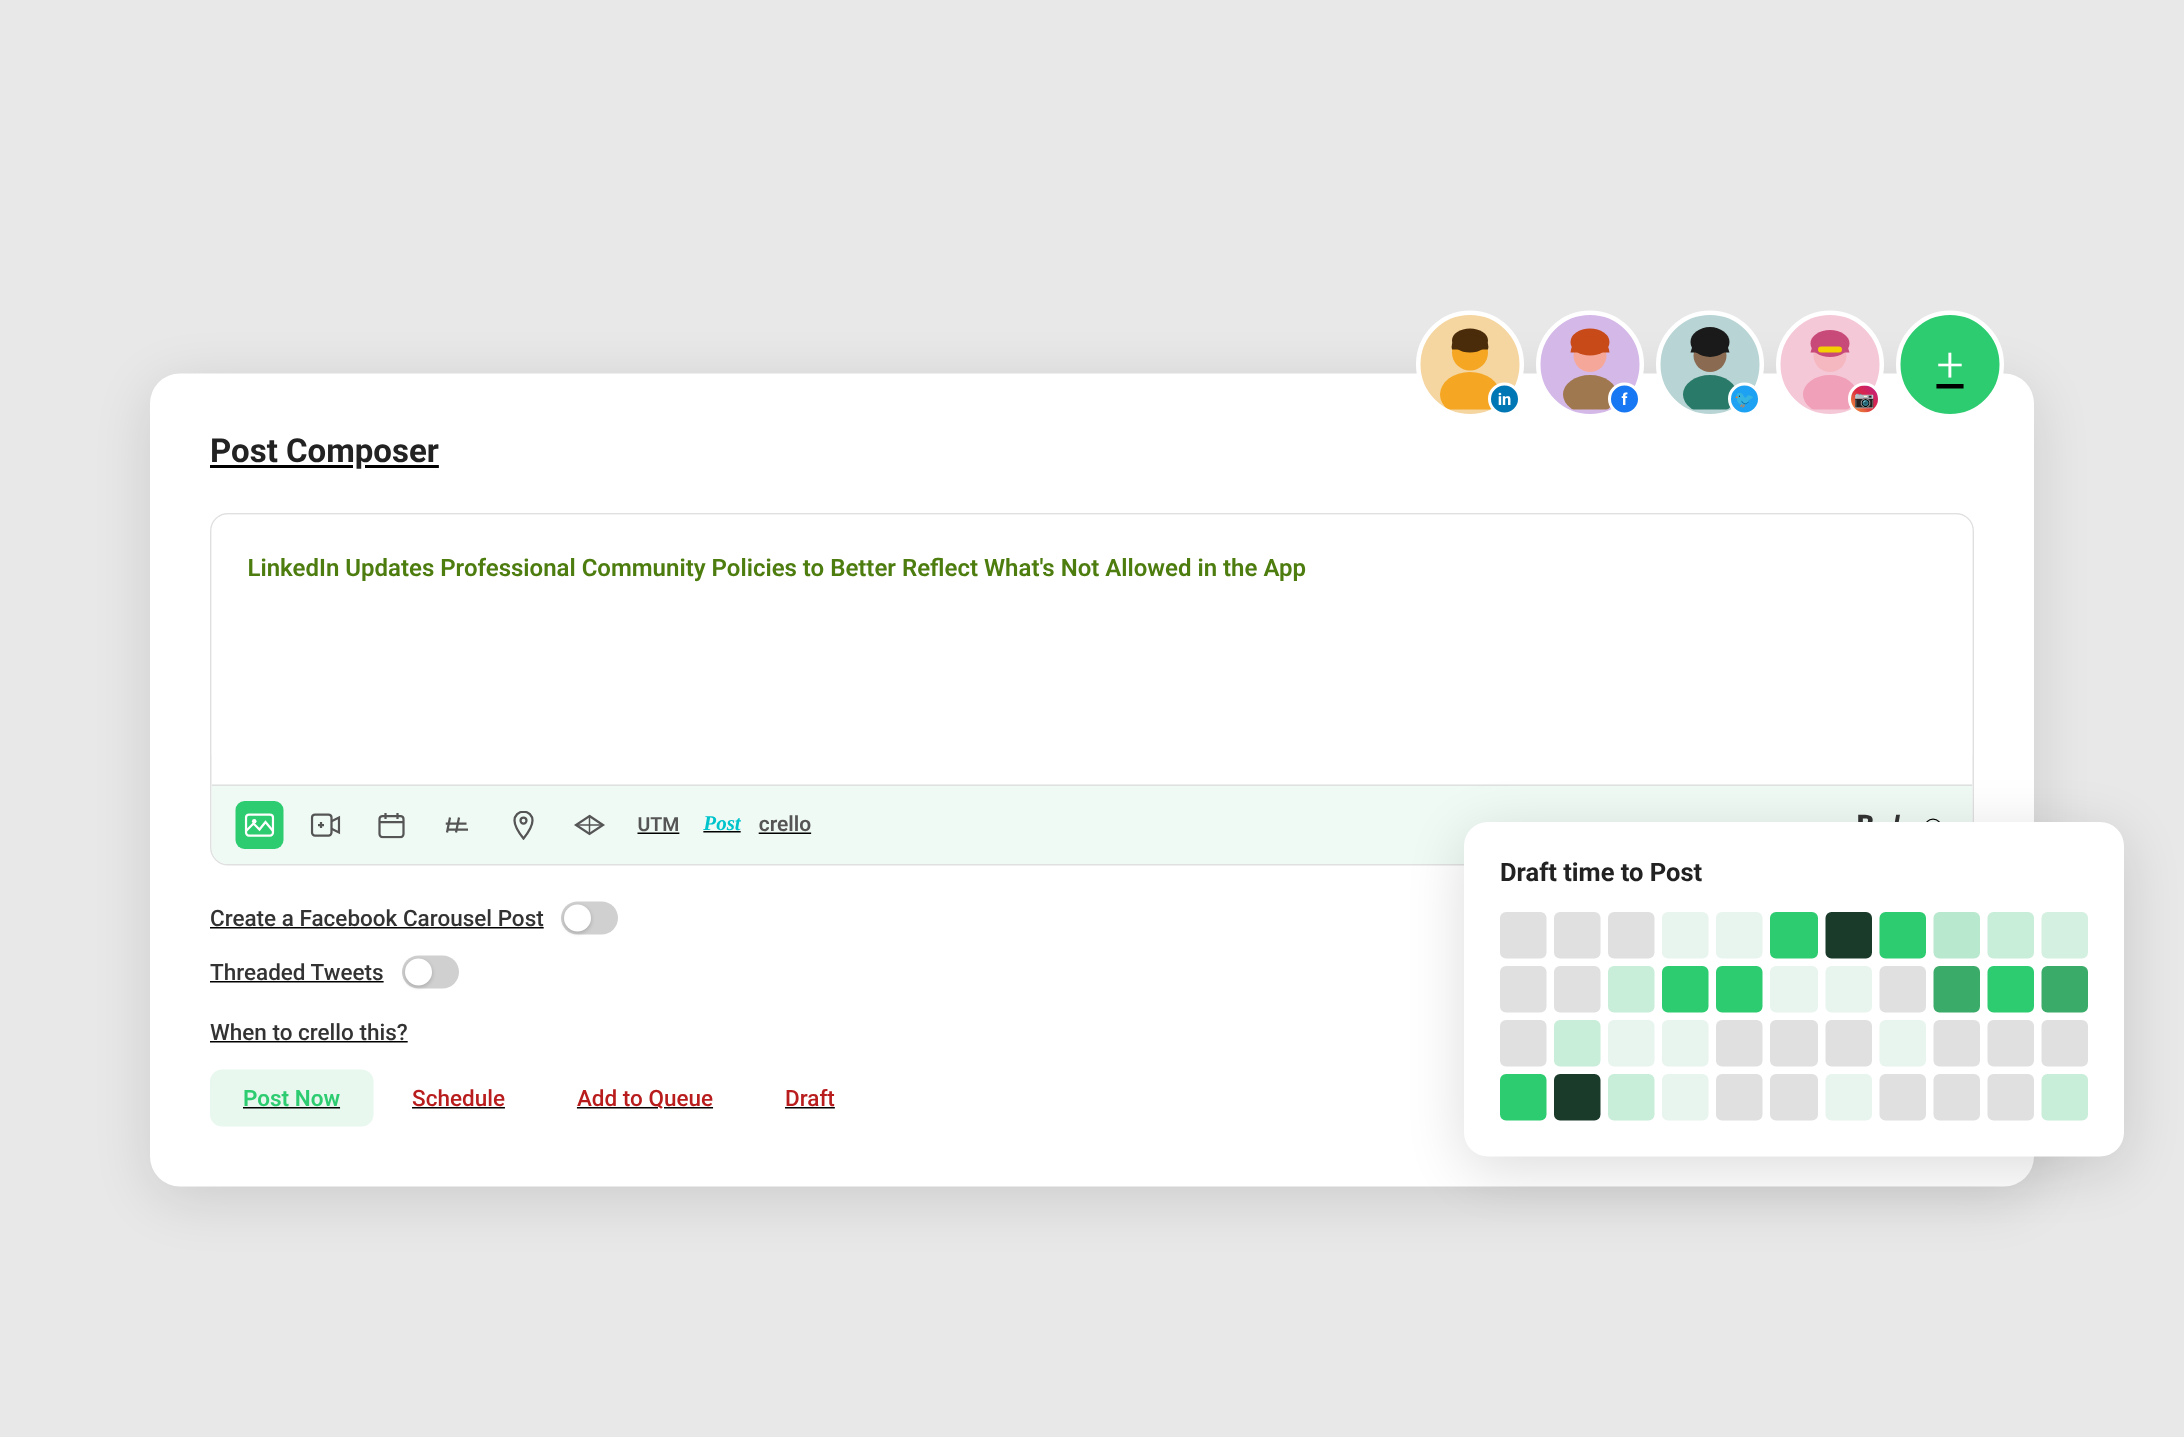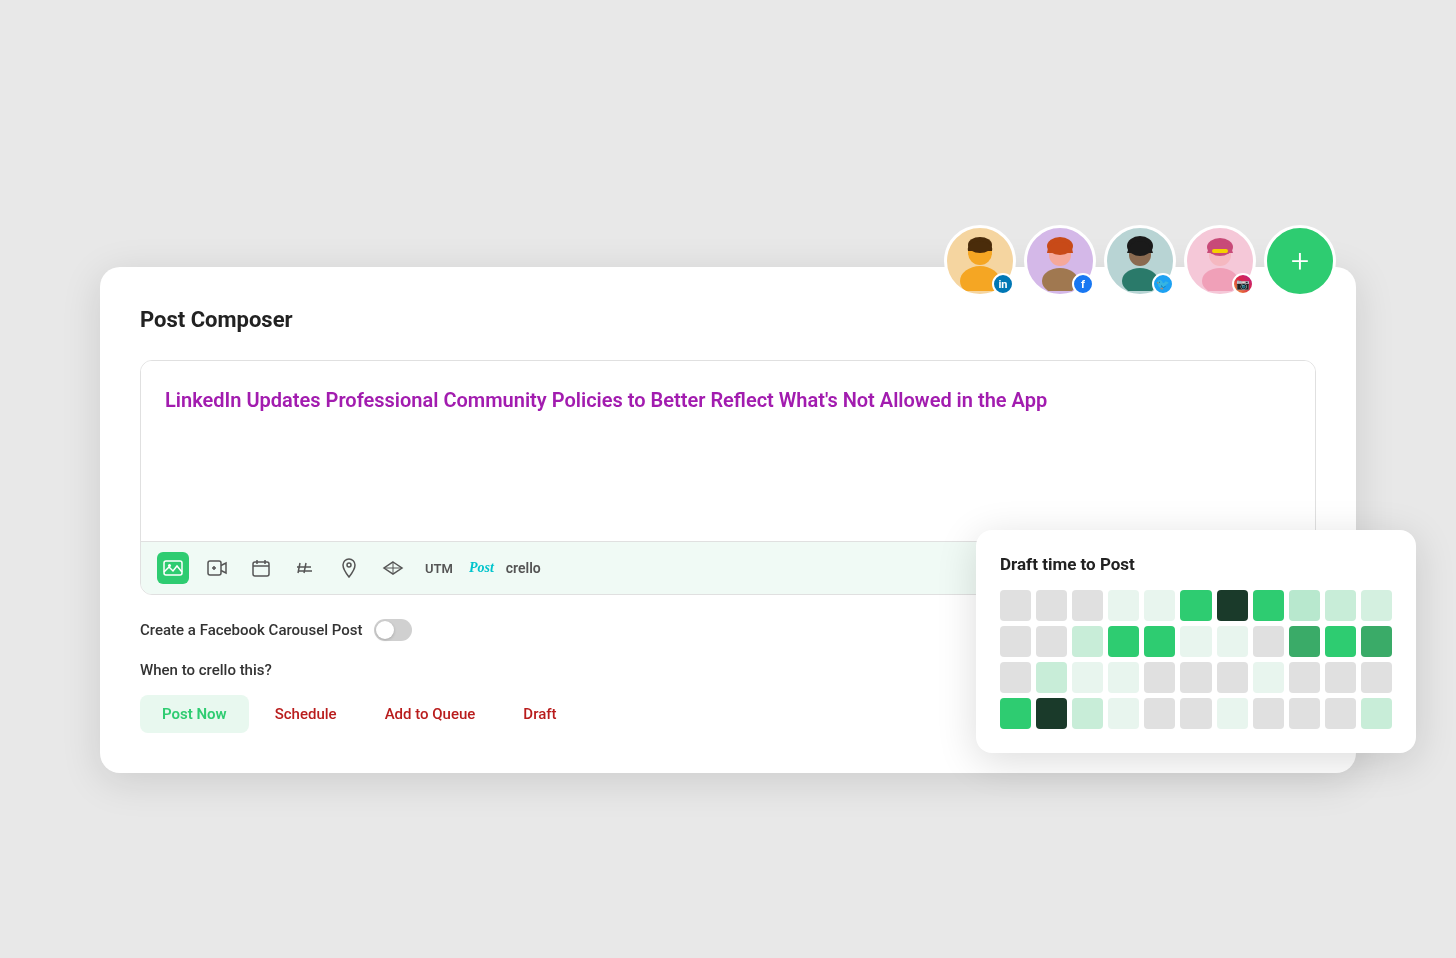--- a/index.html
+++ b/index.html
@@ -11,20 +11,21 @@
       display: flex;
       align-items: center;
       justify-content: center;
       overflow: hidden;
     }
 
     .main-container {
       position: relative;
       width: 1256px;
       margin-top: 40px;
+      text-decoration: underline;
     }
 
     
     .avatar-row {
       display: flex;
       justify-content: flex-end;
       align-items: center;
       gap: 8px;
       margin-bottom: -30px;
       padding-right: 20px;
@@ -113,23 +114,23 @@
       border: 1.5px solid #e0e0e0;
       border-radius: 12px;
       overflow: hidden;
       margin-bottom: 24px;
     }
 
     .composer-textarea {
       width: 100%;
       min-height: 160px;
       padding: 24px;
-      font-size: 20px;
+      font-size: 16px;
       font-weight: 600;
-      color: #a21caf;
+      color: #4d7c0f;
       border: none;
       outline: none;
       resize: none;
       font-family: inherit;
       line-height: 1.5;
     }
 
     .toolbar {
       display: flex;
       align-items: center;
@@ -444,20 +445,24 @@
           <div class="toolbar-emoji">☺</div>
         </div>
       </div>
     </div>
 
     <div style="max-width: 560px;">
       <div class="options-row">
         <span class="option-label">Create a Facebook Carousel Post</span>
         <div class="toggle"></div>
       </div>
+      <div class="options-row">
+        <span class="option-label">Threaded Tweets</span>
+        <div class="toggle"></div>
+      </div>
 
       <div class="publish-section">
         <div class="publish-label">When to crello this?</div>
         <div class="publish-tabs">
           <button class="publish-tab active">Post Now</button>
           <button class="publish-tab">Schedule</button>
           <button class="publish-tab">Add to Queue</button>
           <button class="publish-tab">Draft</button>
         </div>
       </div>

